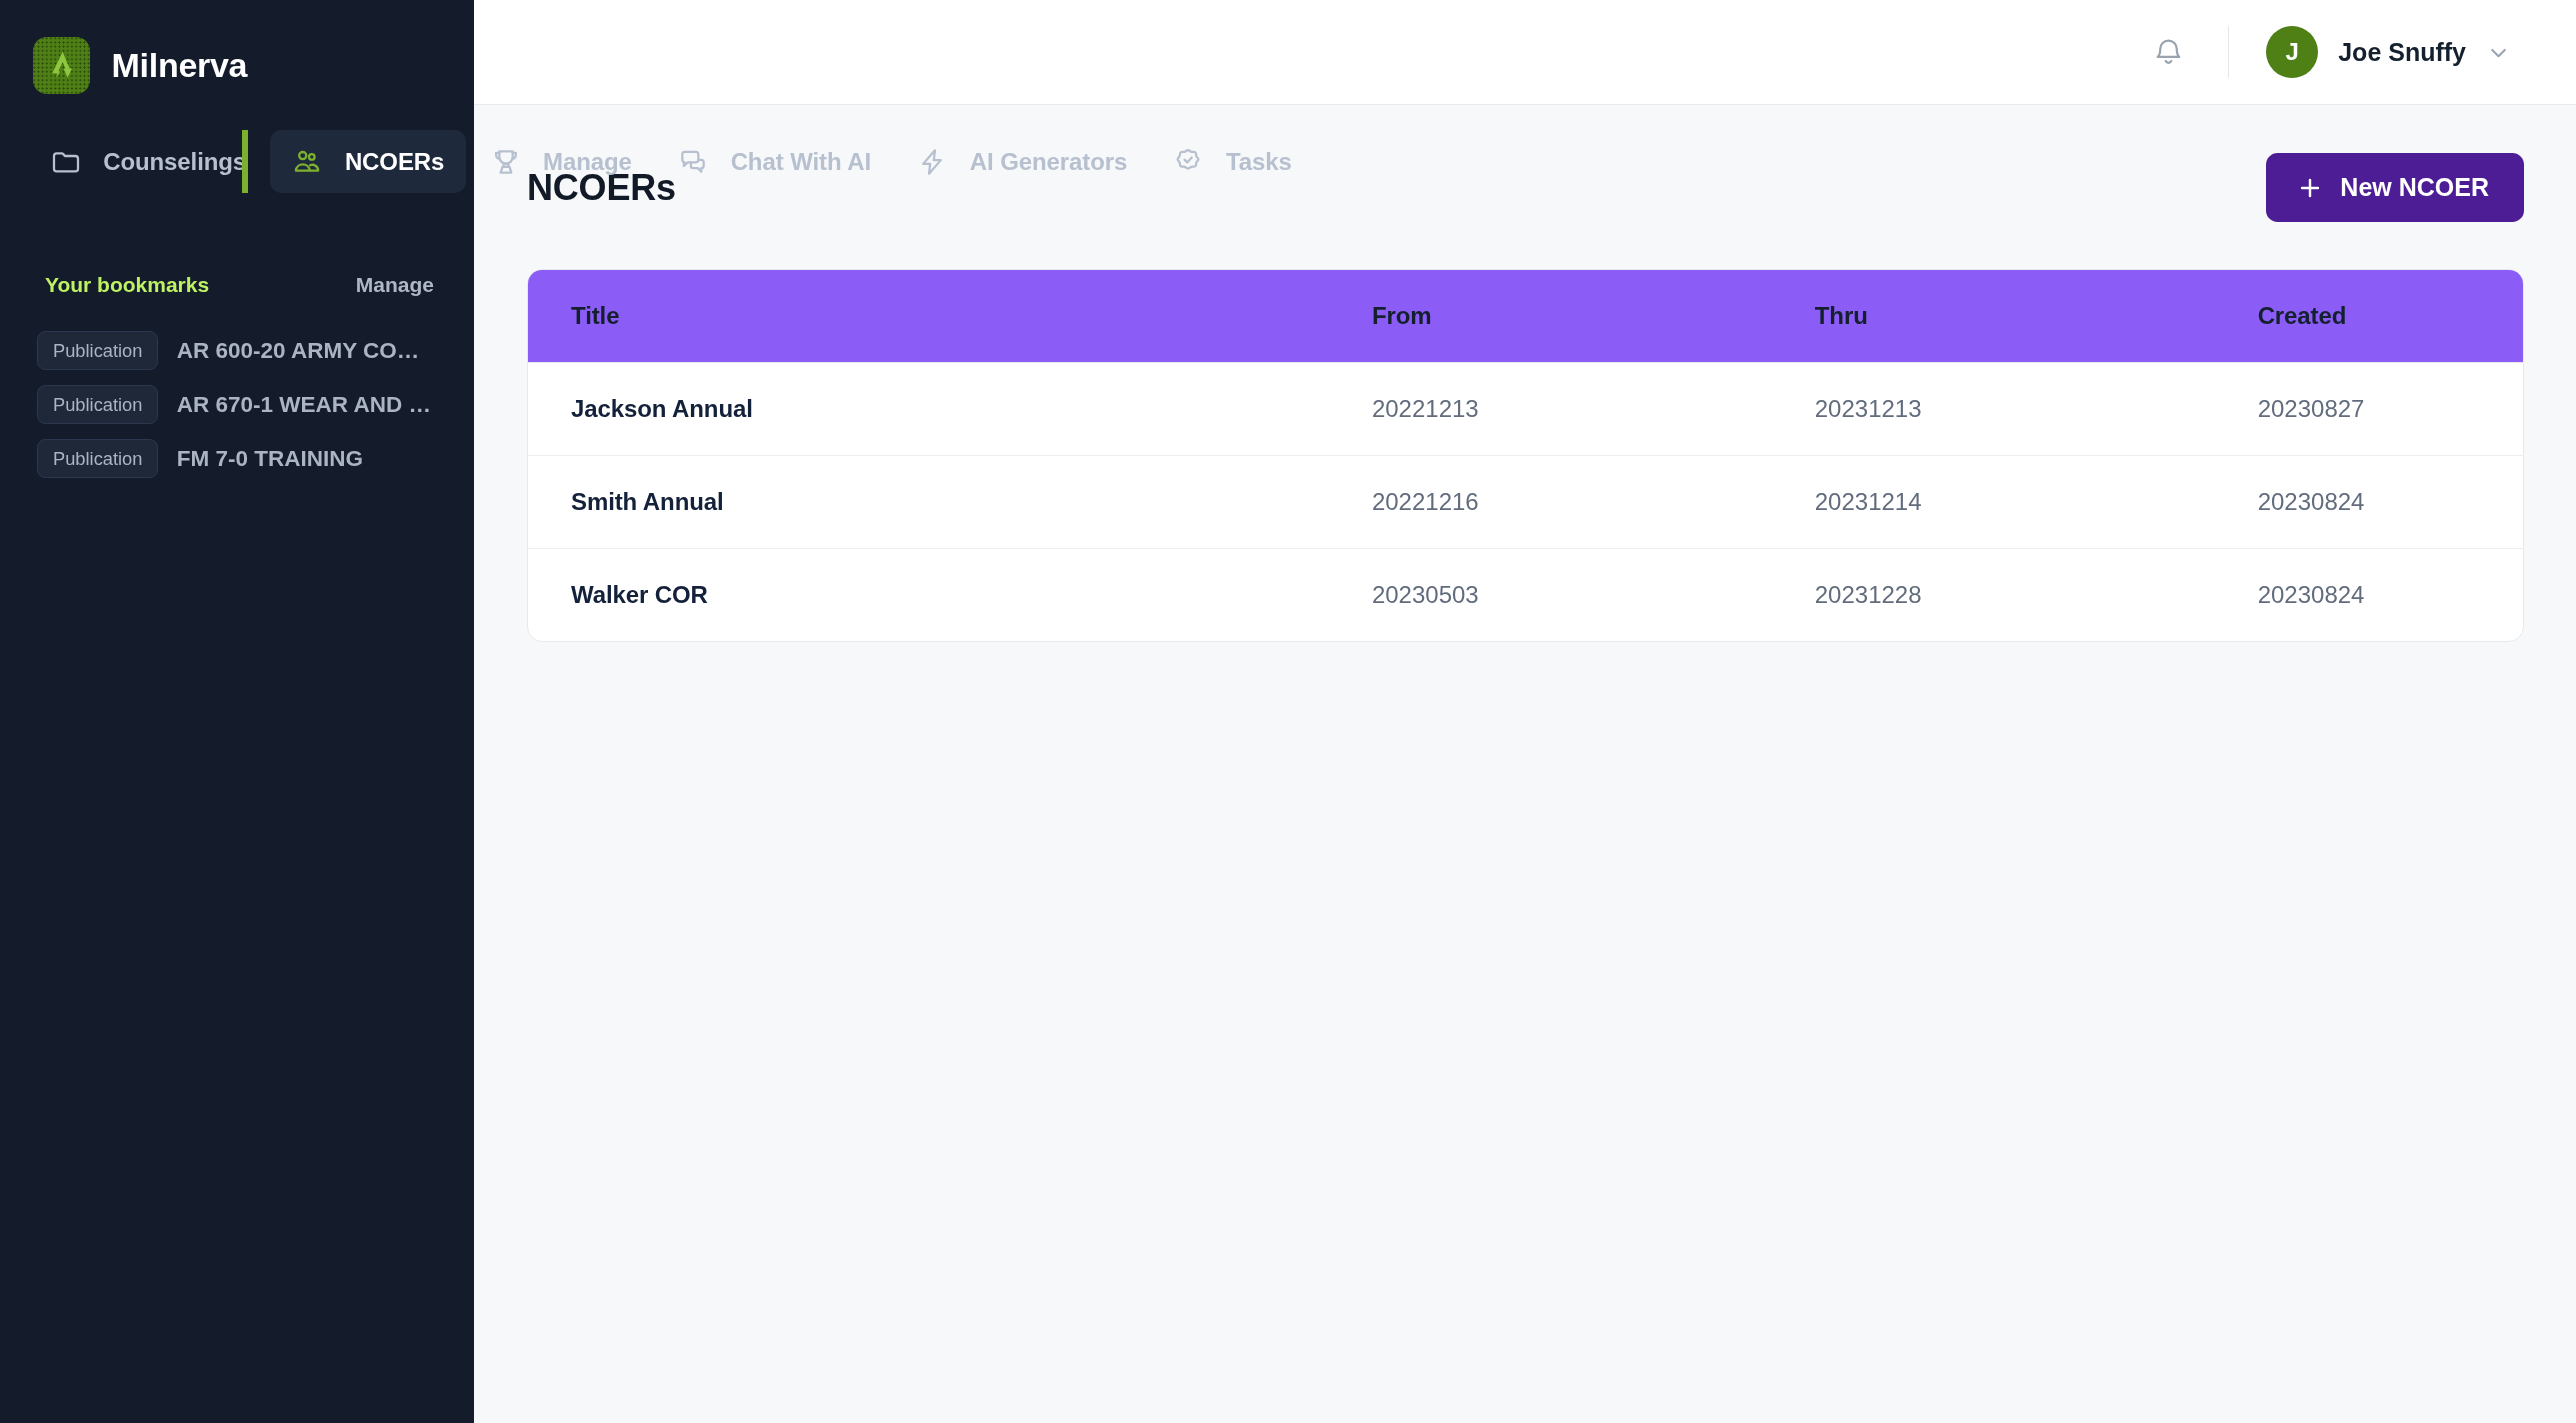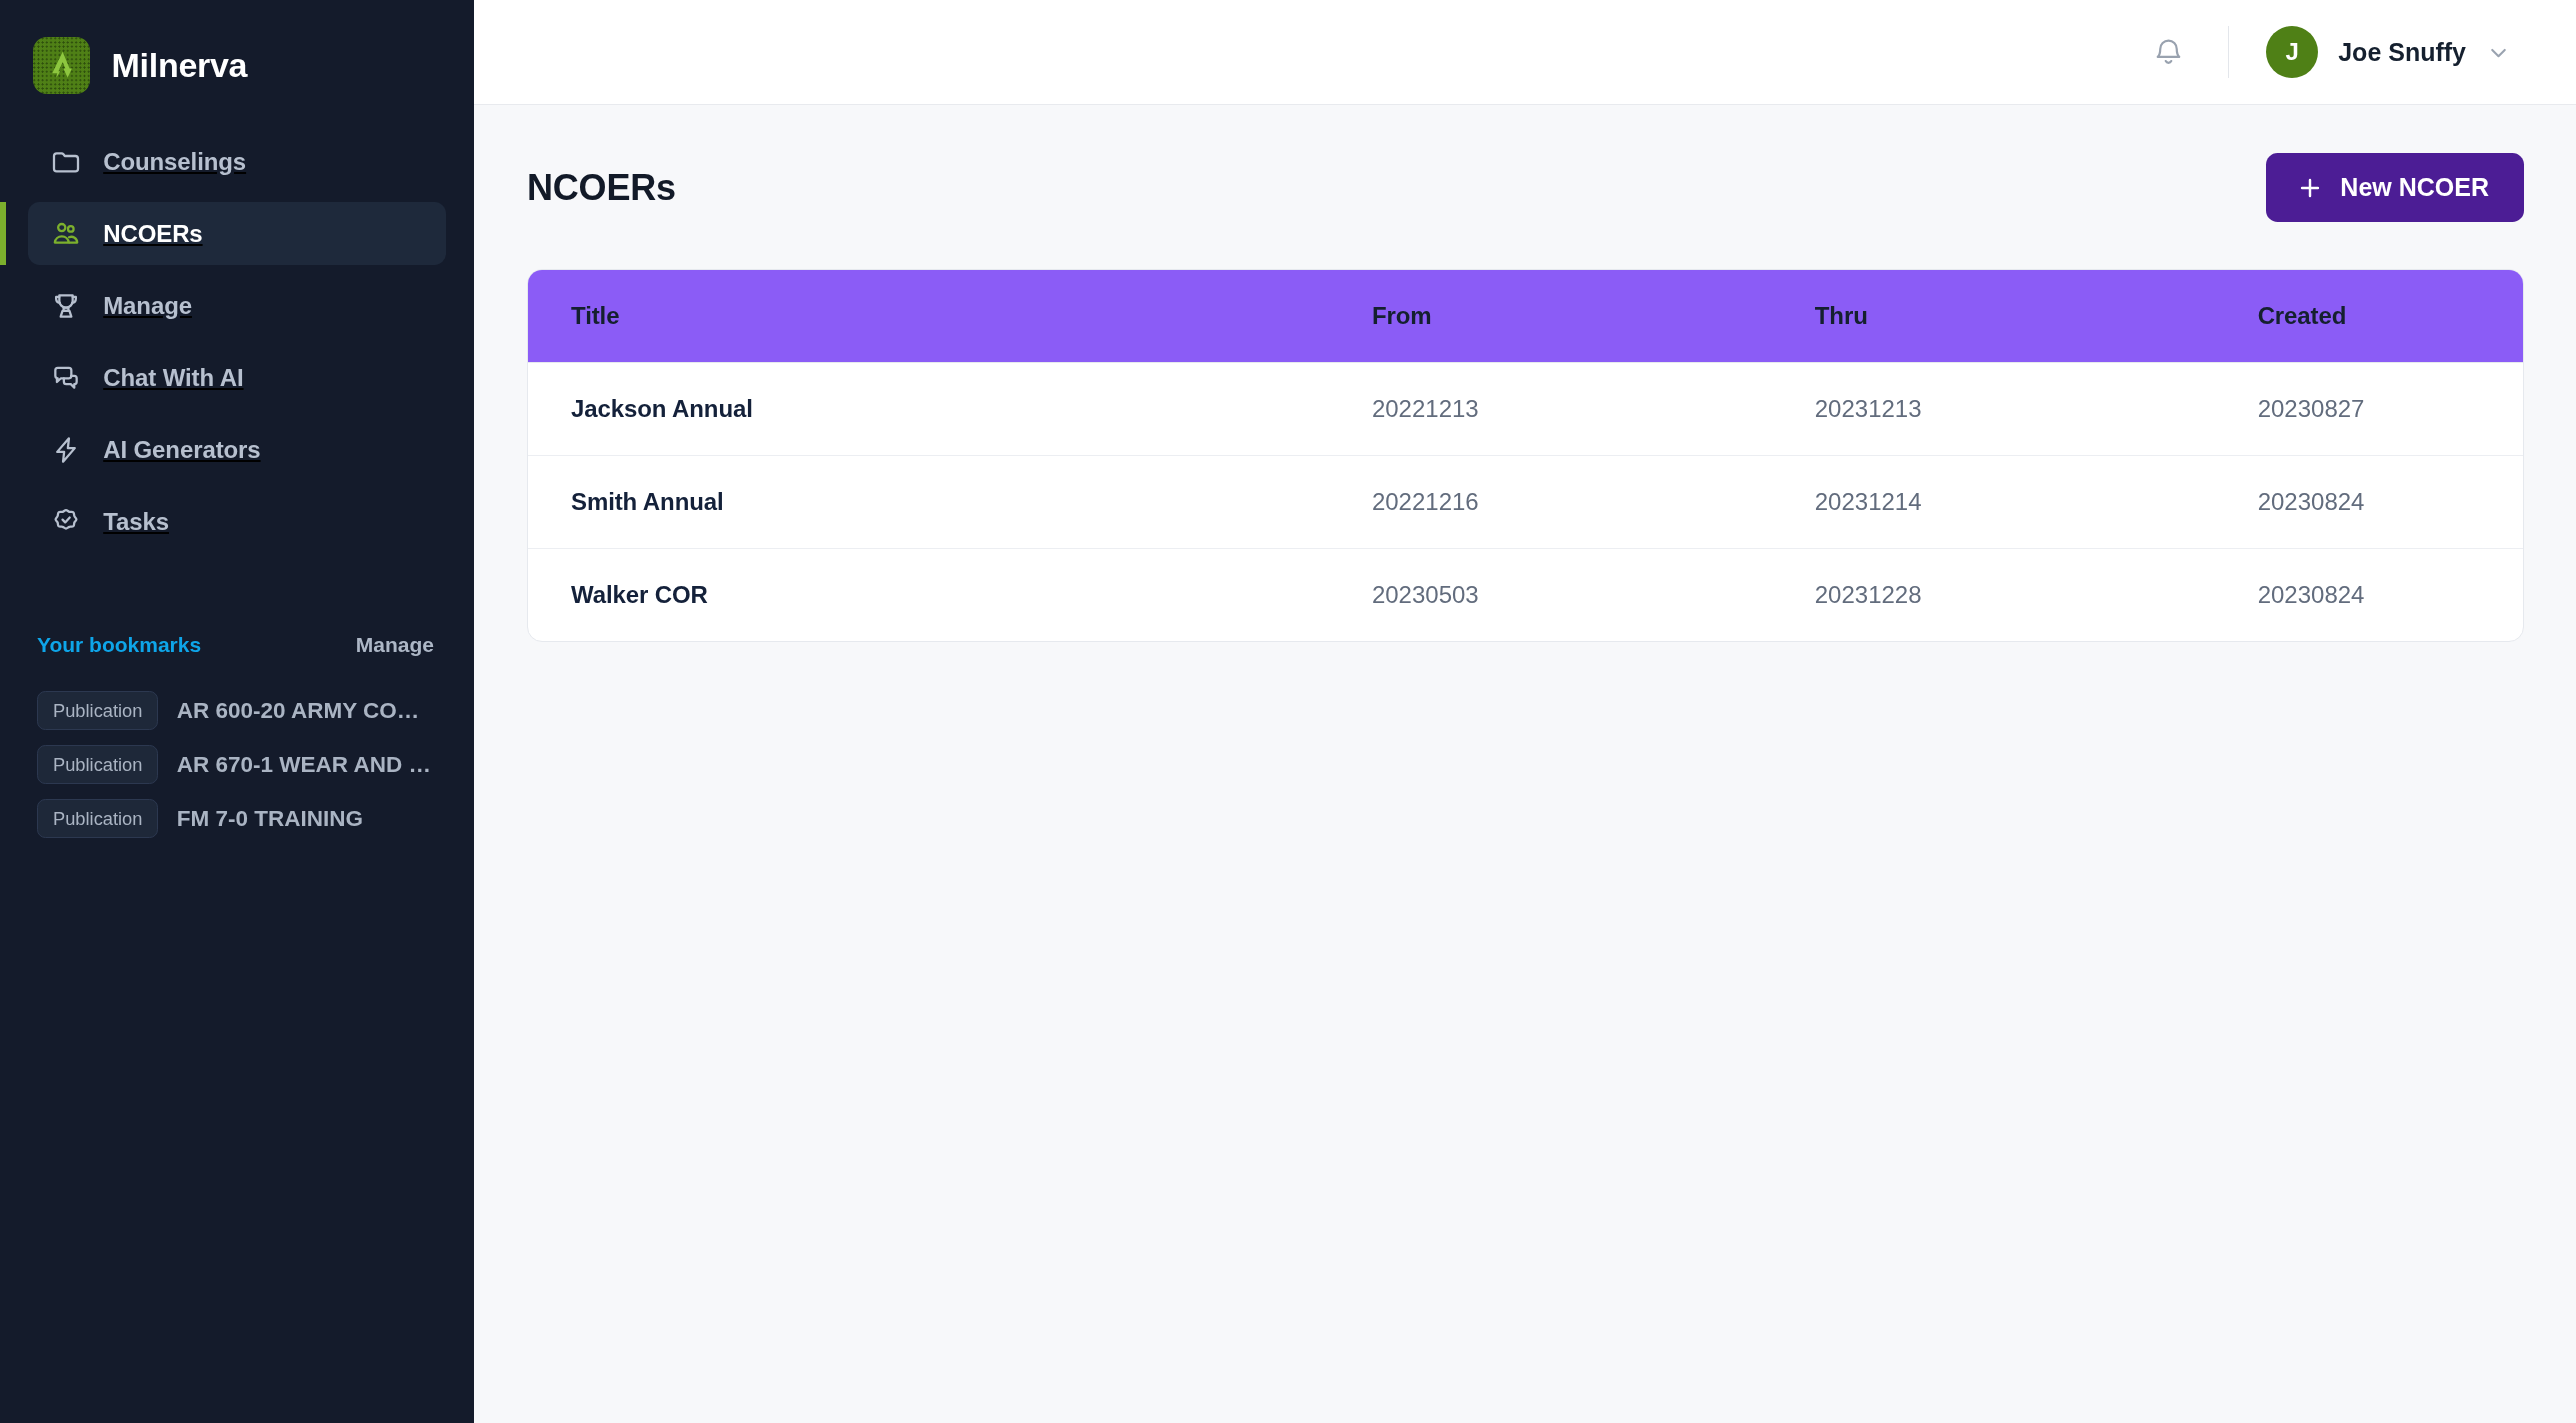--- a/index.html
+++ b/index.html
@@ -60,23 +60,22 @@
     color: #ffffff;
     font-size: 34px;
     font-weight: bold;
     letter-spacing: -0.3px;
   }
 
   .nav {
     margin-top: 25px;
     padding: 0 28px;
     display: flex;
-    flex-direction: column;
-    gap: 9px;
-    text-decoration: underline;
+    flex-direction: row;
+    gap: 2px;
   }
 
   .nav-item {
     display: flex;
     align-items: center;
     gap: 21.6px;
     height: 63px;
     padding: 0 21.6px;
     border-radius: 11.6px;
     cursor: pointer;
@@ -119,21 +118,22 @@
   .bm-head {
     margin-top: 80px;
     padding: 0 40px 0 37px;
     display: flex;
     align-items: center;
     justify-content: space-between;
   }
   .bm-head-title {
     font-size: 21px;
     font-weight: bold;
-    color: #0ea5e9;
+    color: #bef264;
+    margin-left: 8px;
   }
   .bm-head-manage {
     font-size: 21px;
     font-weight: bold;
     color: #adb7c6;
     cursor: pointer;
   }
 
   .bm-list {
     margin-top: 34px;

